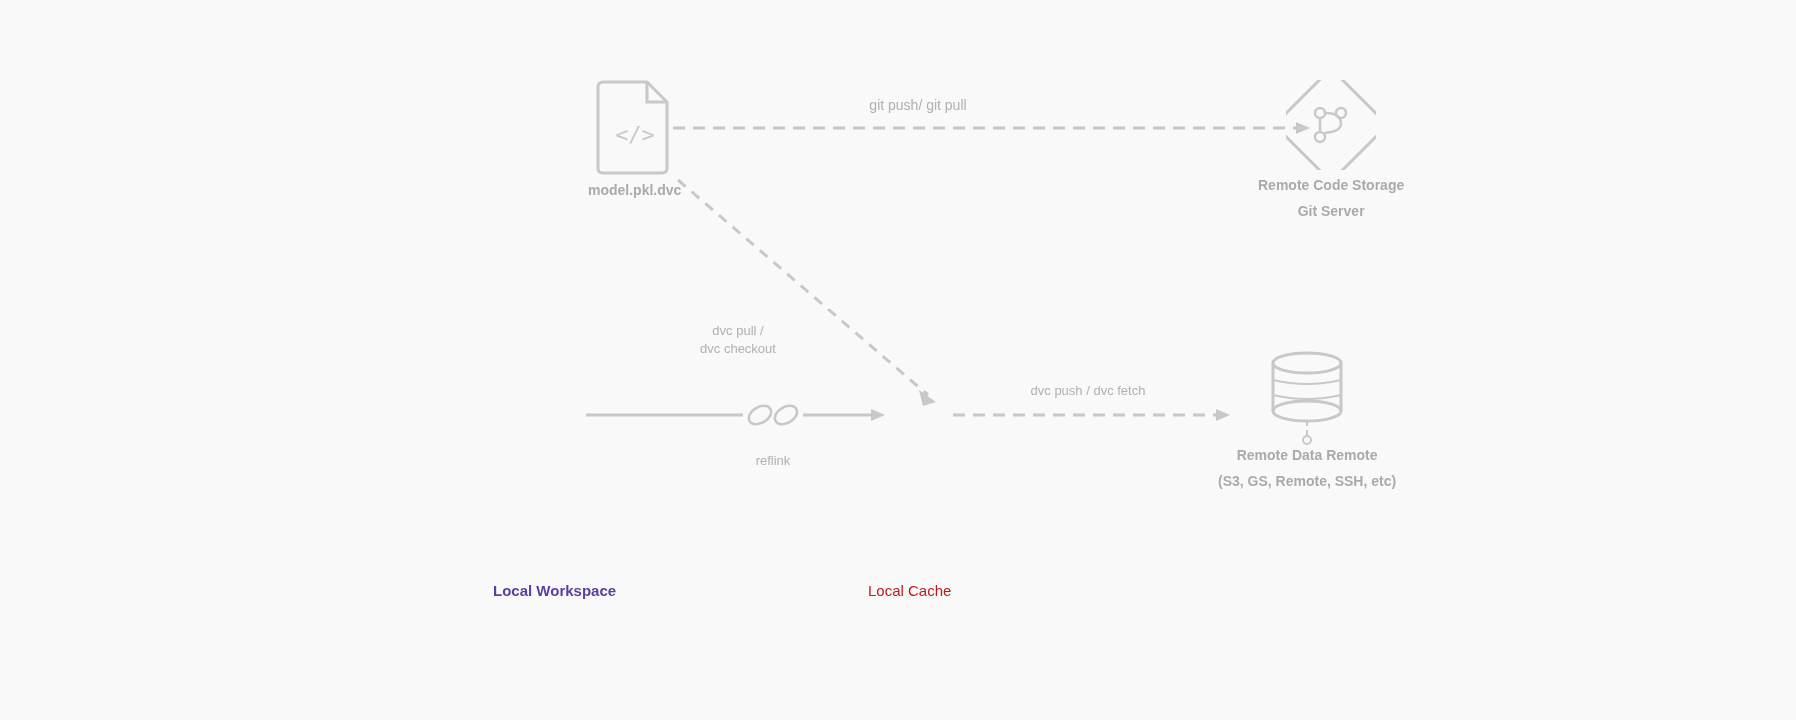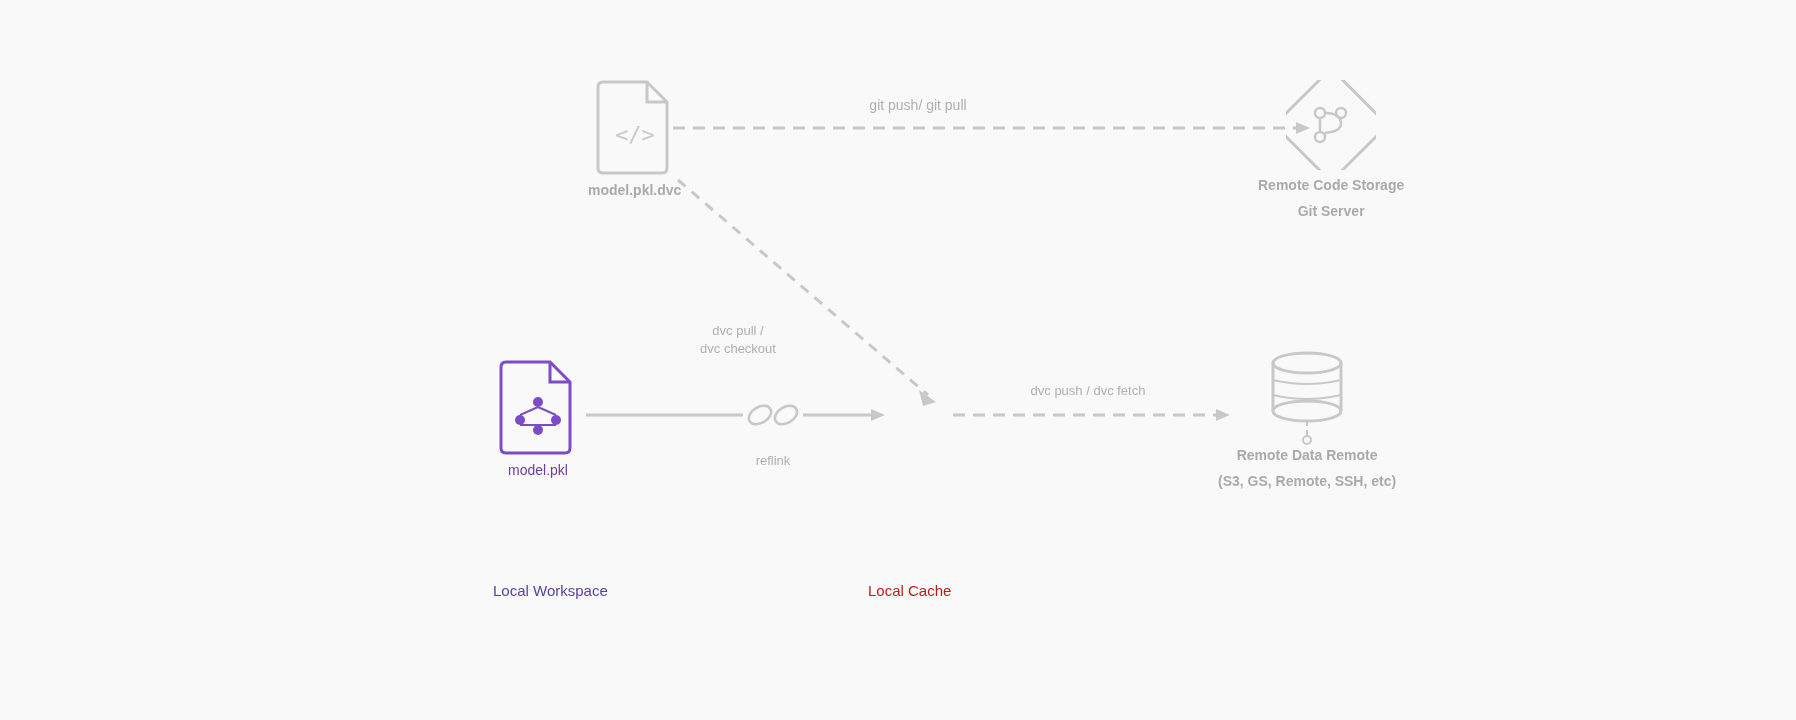--- a/index.html
+++ b/index.html
@@ -58,21 +58,21 @@
     .node-data-store { left: 920px;  top: 295px; }
 
     .section-label {
       position: absolute;
       font-size: 15px;
       text-align: center;
       line-height: 1.5;
     }
     .section-label.local-ws {
       color: #5b3fa0;
-      font-weight: 400;
+      font-weight: 700;
       left: 195px;
       top: 530px;
     }
     .section-label.local-cache {
       color: #b91c1c;
       left: 570px;
       top: 530px;
     }
 
     
@@ -145,40 +145,20 @@
         <circle cx="55" cy="33" r="5" fill="none" stroke="#c8c8c8" stroke-width="2.5"></circle>
         <circle cx="34" cy="57" r="5" fill="none" stroke="#c8c8c8" stroke-width="2.5"></circle>
         <line x1="34" y1="38" x2="34" y2="52" stroke="#c8c8c8" stroke-width="2.5"></line>
         <path d="M39,33 Q55,33 55,44 Q55,50 45,52 L39,53" fill="none" stroke="#c8c8c8" stroke-width="2.5"></path>
       </svg>
     </div>
     <span class="node-label">Remote Code Storage</span>
     <span class="node-label">Git Server</span>
   </div>
 
-  <div class="node node-pkl-file">
-    <div class="file-icon">
-      <svg viewBox="0 0 80 95" xmlns="http://www.w3.org/2000/svg">
-
-        <path d="M8,2 L52,2 L72,22 L72,88 Q72,93 67,93 L8,93 Q3,93 3,88 L3,7 Q3,2 8,2 Z" fill="none" stroke="#7b4cc8" stroke-width="3"></path>
-
-        <path d="M52,2 L52,22 L72,22" fill="none" stroke="#7b4cc8" stroke-width="3"></path>
-
-        <circle cx="40" cy="42" r="5" fill="#7b4cc8"></circle>
-        <circle cx="22" cy="60" r="5" fill="#7b4cc8"></circle>
-        <circle cx="58" cy="60" r="5" fill="#7b4cc8"></circle>
-        <circle cx="40" cy="70" r="5" fill="#7b4cc8"></circle>
-        <line x1="40" y1="47" x2="22" y2="55" stroke="#7b4cc8" stroke-width="2"></line>
-        <line x1="40" y1="47" x2="58" y2="55" stroke="#7b4cc8" stroke-width="2"></line>
-        <line x1="22" y1="65" x2="40" y2="65" stroke="#7b4cc8" stroke-width="2"></line>
-        <line x1="58" y1="65" x2="40" y2="65" stroke="#7b4cc8" stroke-width="2"></line>
-      </svg>
-    </div>
-    <span class="node-label purple">model.pkl</span>
-  </div>
 
 
   <div class="node node-data-store">
     <div style="width:85px;height:95px;">
       <svg viewBox="0 0 85 100" xmlns="http://www.w3.org/2000/svg">
 
         <ellipse cx="42" cy="18" rx="34" ry="10" fill="none" stroke="#c8c8c8" stroke-width="3"></ellipse>
         <rect x="8" y="18" width="68" height="48" fill="none" stroke="none"></rect>
         <line x1="8" y1="18" x2="8" y2="66" stroke="#c8c8c8" stroke-width="3"></line>
         <line x1="76" y1="18" x2="76" y2="66" stroke="#c8c8c8" stroke-width="3"></line>

